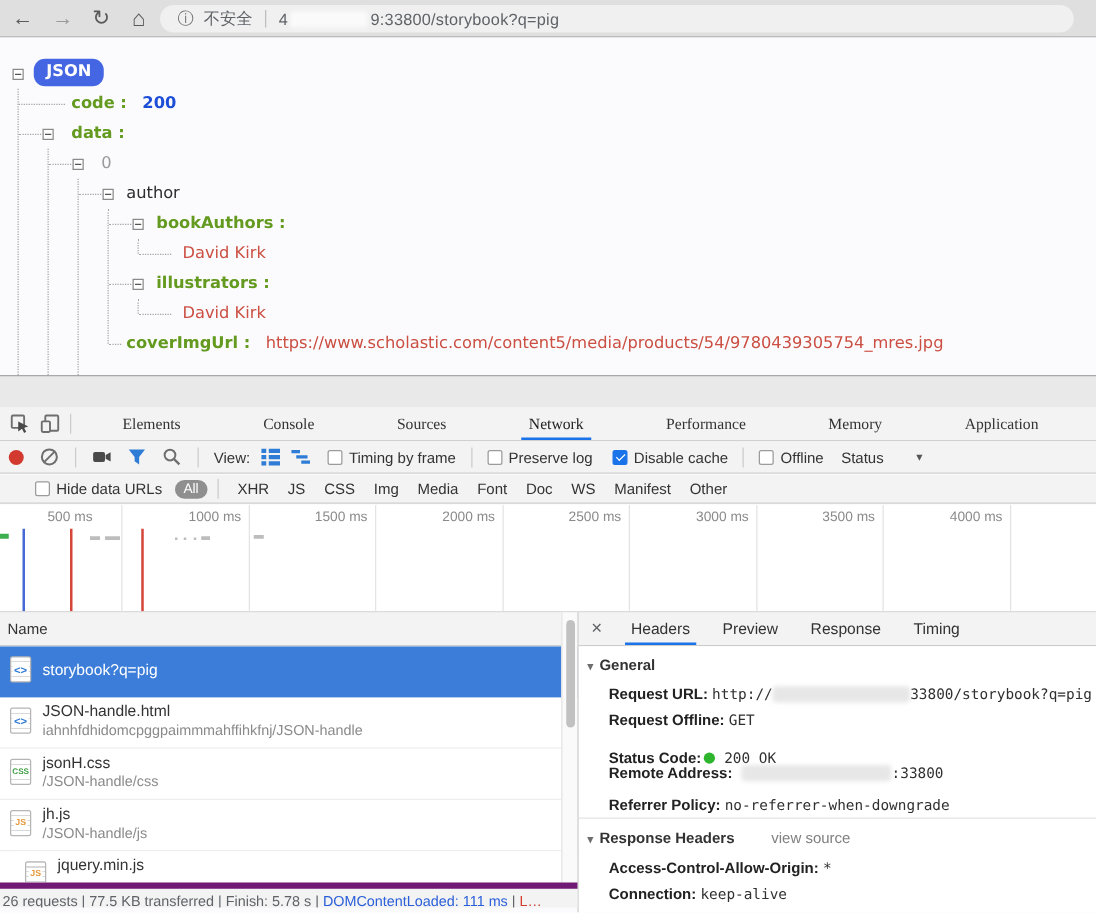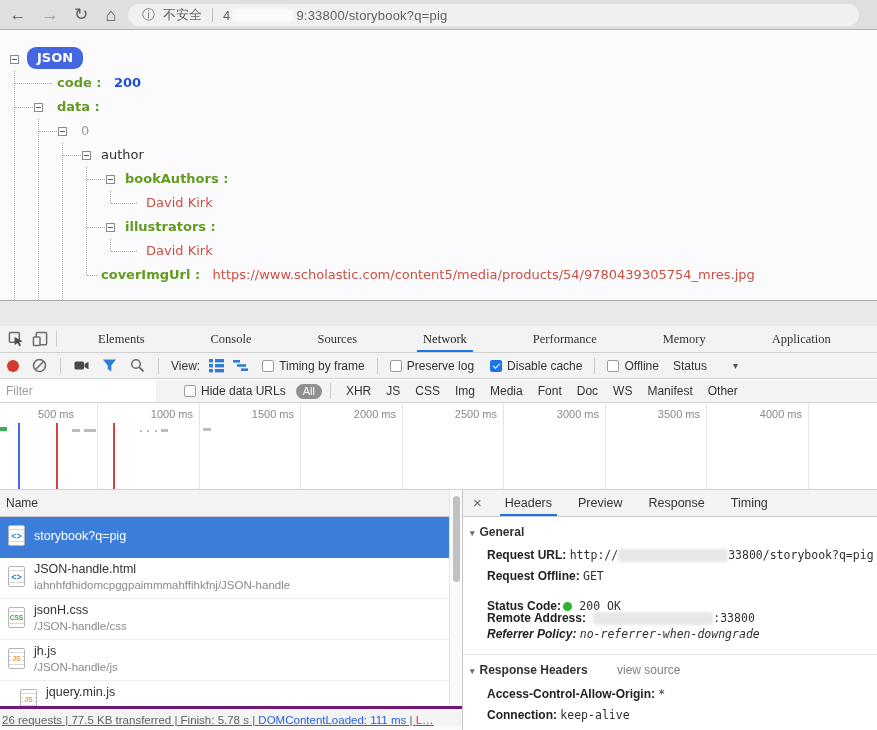--- a/index.html
+++ b/index.html
@@ -86,21 +86,21 @@
   .det-body{position:absolute;left:463px;top:517px;width:414px;height:213px;background:#fff;overflow:hidden;font-size:12px;color:#222;}
   .sec-title{position:absolute;left:7px;font-weight:bold;color:#333;}
   .tri{font-size:9px;color:#6e6e6e;margin-right:5px;cursor:pointer;}
   .hline{position:absolute;left:24px;white-space:nowrap;}
   .hlbl{font-weight:bold;color:#222;}
   .hval{font-family:"DejaVu Sans Mono",monospace;font-size:11.5px;color:#303030;}
   .ok-dot{display:inline-block;width:9px;height:9px;border-radius:50%;background:#2db52d;margin:0 4px -1px 2px;}
   .det-div{position:absolute;left:0;width:414px;height:1px;background:#e3e3e3;}
   .view-src{position:absolute;left:154px;color:#808080;font-weight:normal;cursor:pointer;}
 
-  .summary-bar{position:absolute;left:0;top:706px;width:462px;height:20px;background:#f3f3f3;border-top:3px solid #701a75;box-sizing:border-box;font-size:11.5px;color:#5f6368;line-height:23px;white-space:nowrap;overflow:hidden;padding-left:2px;text-decoration:underline;}
+  .summary-bar{position:absolute;left:0;top:706px;width:462px;height:20px;background:#f3f3f3;border-top:5px solid #701a75;box-sizing:border-box;font-size:11.5px;color:#5f6368;line-height:23px;white-space:nowrap;overflow:hidden;padding-left:2px;}
   .sum-blue{color:#2b5fd9;}
   .sum-red{color:#d23f31;}
 </style>
 </head>
 <body>
 
 <div class="app">
 
   <div class="browser-bar">
     <span class="nav-ic" style="left:6px;">←</span>
@@ -225,21 +225,20 @@
     <div class="cb on" style="margin-left:16px;"></div>
     <span class="tb-label">Disable cache</span>
     <div class="vsep" style="margin-left:12px;"></div>
     <div class="cb" style="margin-left:4px;"></div>
     <span class="tb-label">Offline</span>
     <span class="tb-label" style="margin-left:14px;">Status</span>
     <span class="dd-arrow">▾</span>
   </div>
 
   <div class="filter-row">
-    <input class="filter-input" placeholder="Filter" style="">
     <div class="cb" style="margin-left:28px;"></div>
     <span class="tb-label">Hide data URLs</span>
     <span class="all-pill">All</span>
     <div class="vsep" style="margin-left:8px;margin-right:0;"></div>
     <span class="type-f">XHR</span>
     <span class="type-f">JS</span>
     <span class="type-f">CSS</span>
     <span class="type-f">Img</span>
     <span class="type-f">Media</span>
     <span class="type-f">Font</span>
@@ -340,21 +339,21 @@
       <span class="hval">GET</span>
     </div>
     <div class="hline" style="top:82px;">
       <span class="hlbl">Status Code:</span><span class="ok-dot"></span>
       <span class="hval">200 OK</span>
     </div>
     <div class="hline" style="top:94px;">
       <span class="hlbl">Remote Address:</span>
       <span class="redact" style="width:120px;margin-left:4px;"></span><span class="hval">:33800</span>
     </div>
-    <div class="hline" style="top:110px;font-style:italic;">
+    <div class="hline" style="top:120px;">
       <span class="hlbl">Referrer Policy:</span>
       <span class="hval">no-referrer-when-downgrade</span>
     </div>
     <div class="det-div" style="top:137px;"></div>
     <div class="sec-title" style="top:146px;">
       <span class="tri">▾</span><span>Response Headers</span>
     </div>
     <div class="view-src" style="top:146px;">view source</div>
     <div class="hline" style="top:170px;">
       <span class="hlbl">Access-Control-Allow-Origin:</span>

